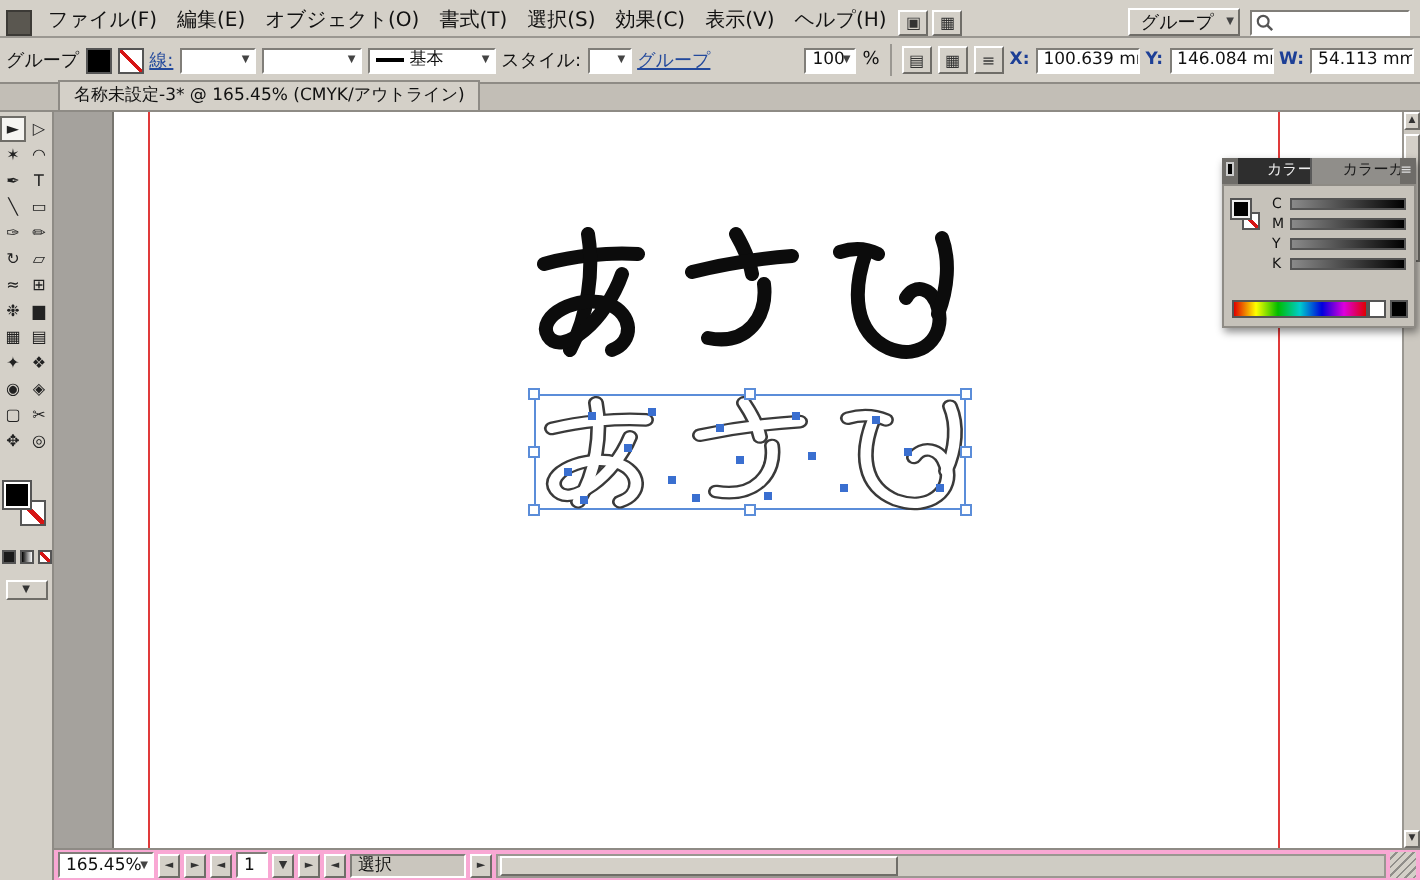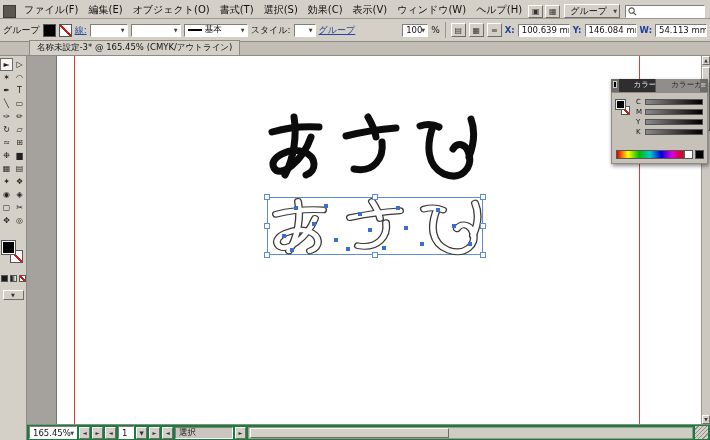--- a/index.html
+++ b/index.html
@@ -86,21 +86,21 @@
   .ch-bar { flex:1; height:6px; border:1px solid #555; background:linear-gradient(to right,#8a8a8a,#000); }
   .spectrum { position:absolute; left:4px; bottom:4px; width:68px; height:9px; border:1px solid #555; background:linear-gradient(to right,#e00000,#ffff00,#00bb00,#00cccc,#0000dd,#dd00dd,#e00000); }
   .mini-white { position:absolute; right:14px; bottom:4px; width:9px; height:9px; background:#fff; border:1px solid #555; }
   .mini-black { position:absolute; right:3px; bottom:4px; width:9px; height:9px; background:#000; border:1px solid #555; }
 
   
   .vsb { position:absolute; right:0; top:56px; bottom:16px; width:9px; background:#ccc8c0; border-left:1px solid #9a9791; }
   .vsb-btn { height:9px; font-size:4.5px; color:#333; display:flex; align-items:center; justify-content:center; background:#d4d0c8; border:1px solid; border-color:#fff #6f6d68 #6f6d68 #fff; }
   .vsb-btn.bottom { position:absolute; bottom:0; left:0; right:0; }
   .vsb-thumb { position:absolute; top:11px; left:0; right:0; height:64px; background:#d4d0c8; border:1px solid; border-color:#fff #6f6d68 #6f6d68 #fff; }
-  .statusbar { position:absolute; left:27px; right:0; bottom:0; height:16px; background:#15803d; border-top:1px solid #8e8b85; display:flex; align-items:center; gap:2px; padding:0 2px; font-size:8.5px; }
+  .statusbar { position:absolute; left:27px; right:0; bottom:0; height:16px; background:#f9a8d4; border-top:1px solid #8e8b85; display:flex; align-items:center; gap:2px; padding:0 2px; font-size:8.5px; }
   .zoomf { width:48px; }
   .pagef { width:16px; }
   .tool-readout { width:58px; height:12px; background:#cac6be; border:1px solid; border-color:#807e79 #fff #fff #807e79; font-size:8.5px; display:inline-flex; align-items:center; padding:0 3px; white-space:nowrap; overflow:hidden; }
   .htrack { flex:1; height:12px; background:#cfccc4; border:1px solid #9a9791; position:relative; }
   .hthumb { position:absolute; left:1px; top:0; bottom:0; width:45%; background:#d4d0c8; border:1px solid; border-color:#fff #6f6d68 #6f6d68 #fff; }
   .grip { width:13px; height:13px; flex:none; background:repeating-linear-gradient(135deg,#d4d0c8,#d4d0c8 2px,#908e8a 2px,#908e8a 3px); }
 </style>
 </head>
 <body>
 
@@ -122,21 +122,20 @@
 
 <div class="menubar">
   <div class="app-icon"></div>
   <span class="menu-item">ファイル(F)</span>
   <span class="menu-item">編集(E)</span>
   <span class="menu-item">オブジェクト(O)</span>
   <span class="menu-item">書式(T)</span>
   <span class="menu-item">選択(S)</span>
   <span class="menu-item">効果(C)</span>
   <span class="menu-item">表示(V)</span>
-  <span class="menu-item">ウィンドウ(W)</span>
   <span class="menu-item">ヘルプ(H)</span>
   <span class="appbar-icon">▣</span>
   <span class="appbar-icon">▦</span>
   <span class="workspace" style="position:relative">グループ</span>
   <span class="search">
     <svg width="9" height="9" viewBox="0 0 10 10">
         <circle cx="4" cy="4" r="3" fill="none" stroke="#555" stroke-width="1.2"></circle>
         <line x1="6.2" y1="6.2" x2="9" y2="9" stroke="#555" stroke-width="1.4"></line>
       </svg>
   </span>

